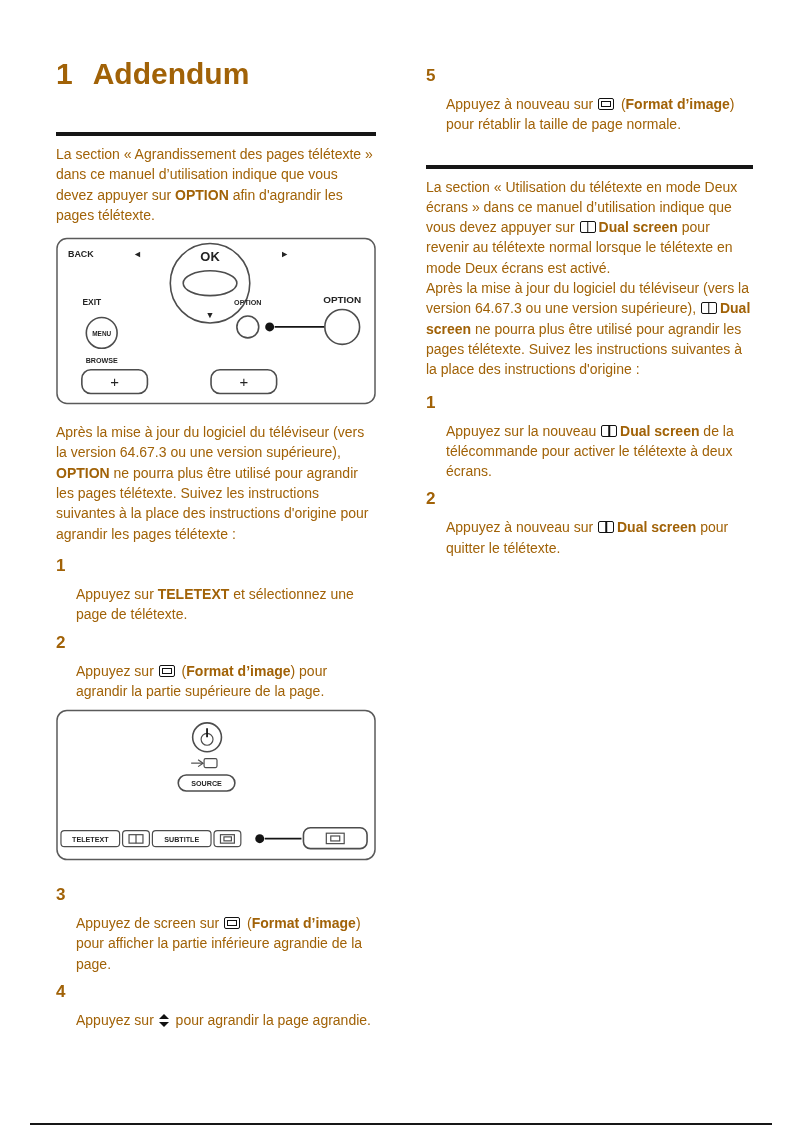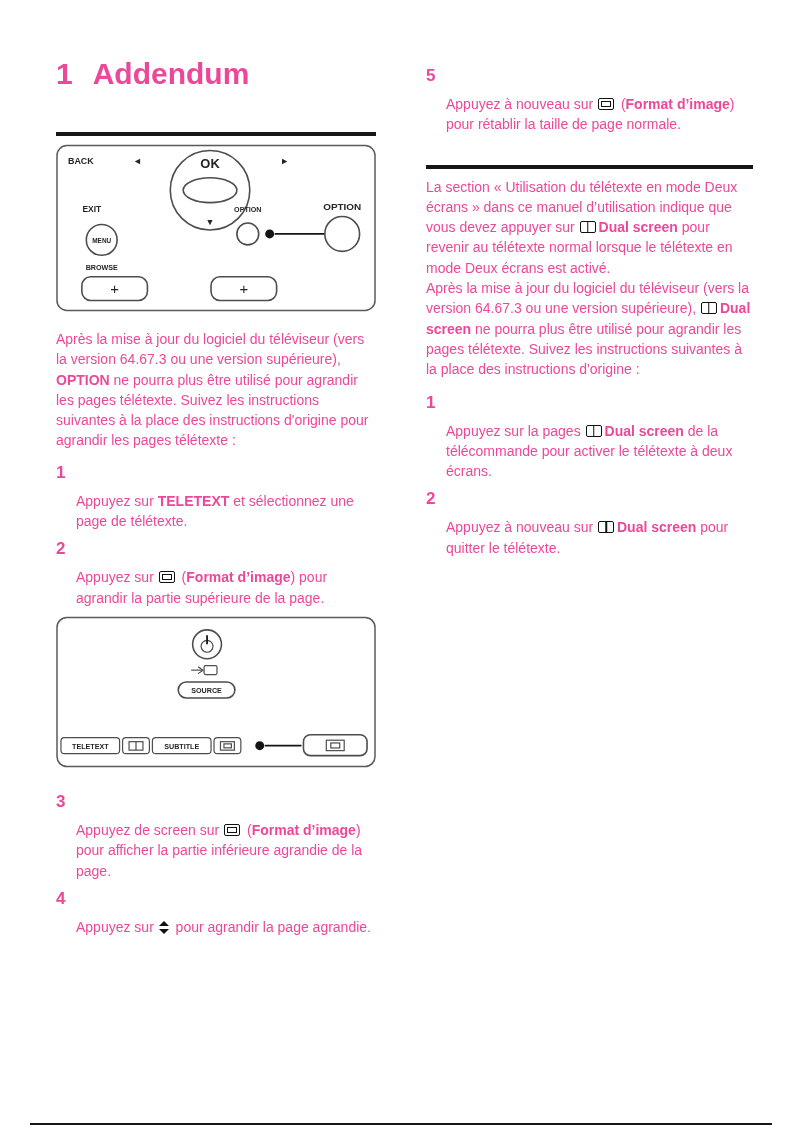--- a/index.html
+++ b/index.html
@@ -1,18 +1,18 @@
 <!DOCTYPE html>
 <html><head>
 <meta charset="utf-8">
 <style>
   html,body{margin:0;padding:0;background:#e8e8e8;}
   .page{
     position:relative;width:802px;height:1133px;background:#ffffff;
-    font-family:"Liberation Sans", sans-serif;color:#ec4899;overflow:hidden;
+    font-family:"Liberation Sans", sans-serif;color:#a16207;overflow:hidden;
     margin:0 auto;
   }
   .col{position:absolute;top:50px;}
   .col-left{left:56px;width:320px;}
   .col-right{left:426px;width:327px;}
 
   .chapter{font-size:30px;font-weight:700;line-height:36px;margin:6px 0 40px;}
   .chapter .ch-num{margin-right:20px;}
 
   .rule{height:4px;background:#161616;margin:0 0 8px;}
@@ -62,20 +62,21 @@
 <body>
 
 <div class="page">
 
   <div class="col col-left">
 
     <h1 class="chapter"><span class="ch-num">1</span><span>Addendum</span></h1>
 
     <div class="rule"></div>
 
+    <p class="body mb12"><span>La section « Agrandissement des pages télétexte » dans ce manuel d’utilisation indique que vous devez appuyer sur </span><span class="b">OPTION</span><span> afin d'agrandir les pages télétexte.</span></p>
 
     <svg class="remote" viewBox="0 0 322 168" width="320" height="168">
       <rect x="1" y="1" width="320" height="166" rx="10" class="frame"></rect>
       <text x="12" y="20" class="s9 bold">BACK</text>
       <text x="82" y="20" text-anchor="middle" class="s9">◄</text>
       <text x="155" y="24" text-anchor="middle" class="s13 bold">OK</text>
       <text x="230" y="20" text-anchor="middle" class="s9">►</text>
       <circle cx="155" cy="46" r="40" class="st"></circle>
       <ellipse cx="155" cy="46" rx="27" ry="12.5" class="st"></ellipse>
       <text x="155" y="81" text-anchor="middle" class="s9">▼</text>
@@ -154,21 +155,21 @@
     </div>
 
     <div class="rule mt30"></div>
 
     <p class="body"><span>La section « Utilisation du télétexte en mode Deux écrans » dans ce manuel d’utilisation indique que vous devez appuyer sur </span><span class="ic ic-dual"></span><span class="b">Dual screen</span><span> pour revenir au télétexte normal lorsque le télétexte en mode Deux écrans est activé.</span></p>
 
     <p class="body mb12"><span>Après la mise à jour du logiciel du téléviseur (vers la version 64.67.3 ou une version supérieure), </span><span class="ic ic-dual"></span><span class="b">Dual screen</span><span> ne pourra plus être utilisé pour agrandir les pages télétexte. Suivez les instructions suivantes à la place des instructions d'origine :</span></p>
 
     <div class="step mt13">
       <span class="step-num">1</span>
-      <div class="step-body"><span>Appuyez sur la pages </span><span class="ic ic-dual"></span><span class="b">Dual screen</span><span> de la télécommande pour activer le télétexte à deux écrans.</span></div>
+      <div class="step-body"><span>Appuyez sur la nouveau </span><span class="ic ic-dual"></span><span class="b">Dual screen</span><span> de la télécommande pour activer le télétexte à deux écrans.</span></div>
     </div>
 
     <div class="step">
       <span class="step-num">2</span>
       <div class="step-body"><span>Appuyez à nouveau sur </span><span class="ic ic-dual"></span><span class="b">Dual screen</span><span> pour quitter le télétexte.</span></div>
     </div>
 
   </div>
 
   <div class="footer-rule"></div>

